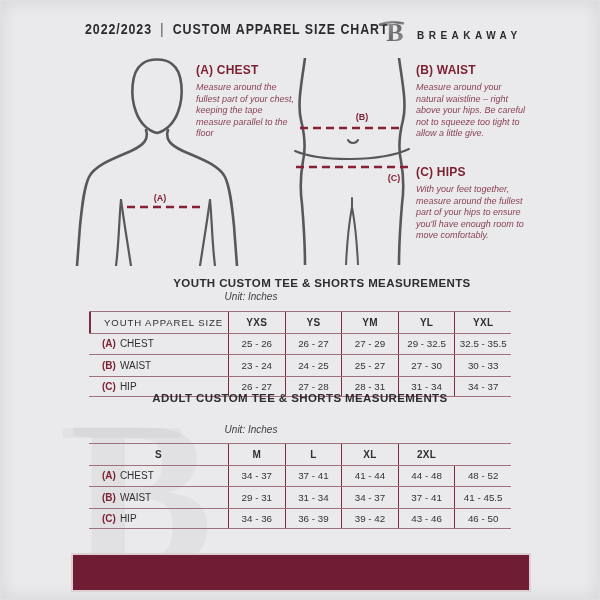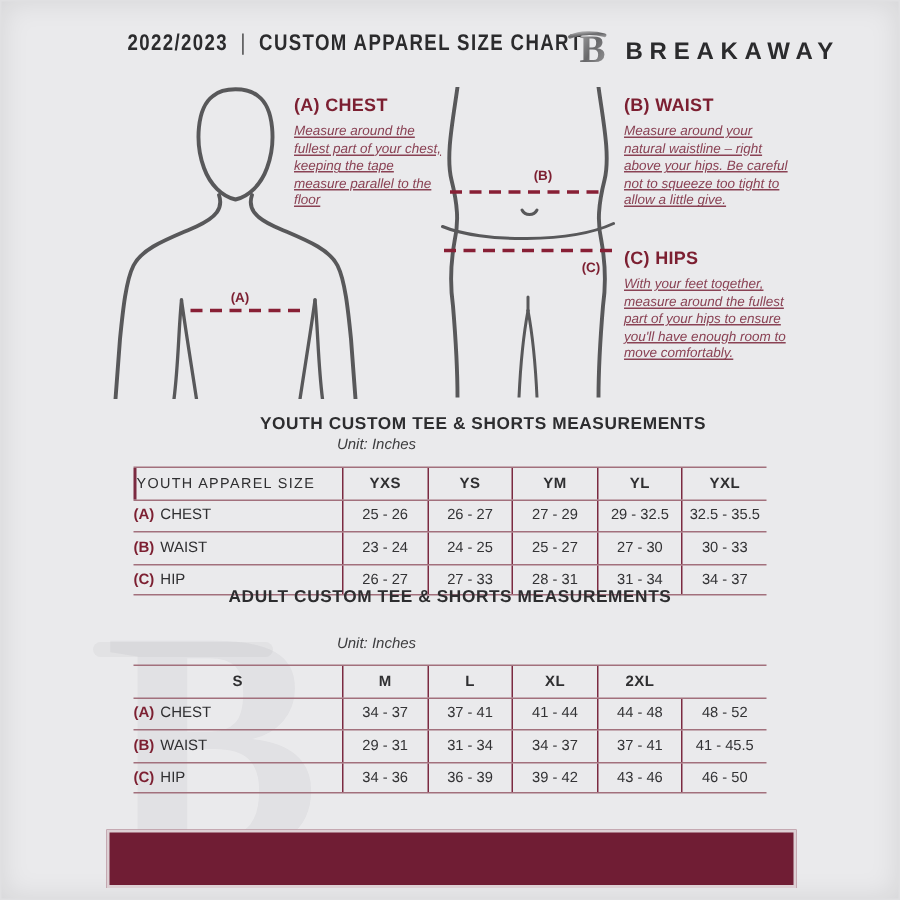--- a/index.html
+++ b/index.html
@@ -11,37 +11,37 @@
     color:var(--ink,#2f2f31);
   }
   
   .hdr-title {
     position:absolute; left:85px; top:21px; font-size:13.5px; font-weight:bold;
     letter-spacing:1px; color:#2b2b2d; white-space:nowrap;
     transform:scale(0.92,1.12); transform-origin:left center;
   }
   .hdr-title .sep { margin:0 9px; font-weight:normal; color:#4a4a4c; }
   .brand { position:absolute; left:378px; top:15px; display:flex; align-items:center; }
-  .brand-name { font-size:16px; font-weight:bold; letter-spacing:4.5px; color:#2b2b2d; margin-left:7px; margin-top:8px; }
+  .brand-name { font-size:10px; font-weight:bold; letter-spacing:4.5px; color:#2b2b2d; margin-left:7px; margin-top:8px; }
   
   .mg-head { position:absolute; font-size:12px; font-weight:bold; color:var(--accent,#7c1f31); letter-spacing:0.2px; }
-  .mg-body { position:absolute; font-size:9px; font-style:italic; line-height:11.6px; color:var(--accent-soft,#8a4254);text-decoration:underline; }
+  .mg-body { position:absolute; font-size:9px; font-style:italic; line-height:11.6px; color:var(--accent-soft,#8a4254); }
   .fig { position:absolute; }
   
   .sec-title { position:absolute; left:0; width:600px; text-align:center; font-size:11.5px; font-weight:bold; letter-spacing:0.4px; color:#2d2d2f; }
   .sec-sub   { position:absolute; left:0; width:502px; text-align:center; font-size:10px; font-style:italic; color:#3c3c3e; }
   
   .size-table { position:absolute; left:89px; width:422px; }
   .t-row {
     display:grid; grid-template-columns:139px repeat(5,1fr);
     height:21.5px; border-top:1.5px solid var(--line-h,#a2707c); box-sizing:border-box;
   }
   .t-row:last-child { border-bottom:1.5px solid var(--line-h,#a2707c); }
   .cell { display:flex; align-items:center; justify-content:center; font-size:10px; }
-  .cell.first { justify-content:flex-start; gap:4px; }
+  .cell.first { justify-content:flex-start; padding-left:13px; gap:4px; }
   .t-row .cell + .cell { border-left:1.8px solid var(--line-v,#7b2a41); }
   .t-head .cell { font-weight:bold; letter-spacing:0.3px; }
   .t-head .cell.first { font-weight:normal; font-size:9.6px; letter-spacing:0.9px; border-left:2px solid var(--line-v,#7b2a41); }
   .cell.val { font-size:9.8px; color:#333335; }
   .pfx { font-weight:bold; color:var(--accent,#7c1f31); }
   
   .footer-bar {
     position:absolute; left:71px; top:553px; width:460px; height:39px; box-sizing:border-box;
     background:var(--bar,#701d34); border:2px solid #ddd0d4;
   }
@@ -155,21 +155,21 @@
         <div class="cell val">25 - 27</div>
         <div class="cell val">27 - 30</div>
         <div class="cell val">30 - 33</div>
       </div>
       <div class="t-row">
         <div class="cell first">
           <div class="pfx">(C)</div>
           <div class="">HIP</div>
         </div>
         <div class="cell val">26 - 27</div>
-        <div class="cell val">27 - 33</div>
+        <div class="cell val">27 - 28</div>
         <div class="cell val">28 - 31</div>
         <div class="cell val">31 - 34</div>
         <div class="cell val">34 - 37</div>
       </div>
     </div>
 
   <div class="sec-title" style="top:392px;">ADULT CUSTOM TEE &amp; SHORTS MEASUREMENTS</div>
   <div class="sec-sub" style="top:424px;">Unit: Inches</div>
   <div class="size-table" style="top:443px;">
       <div class="t-row t-head">

